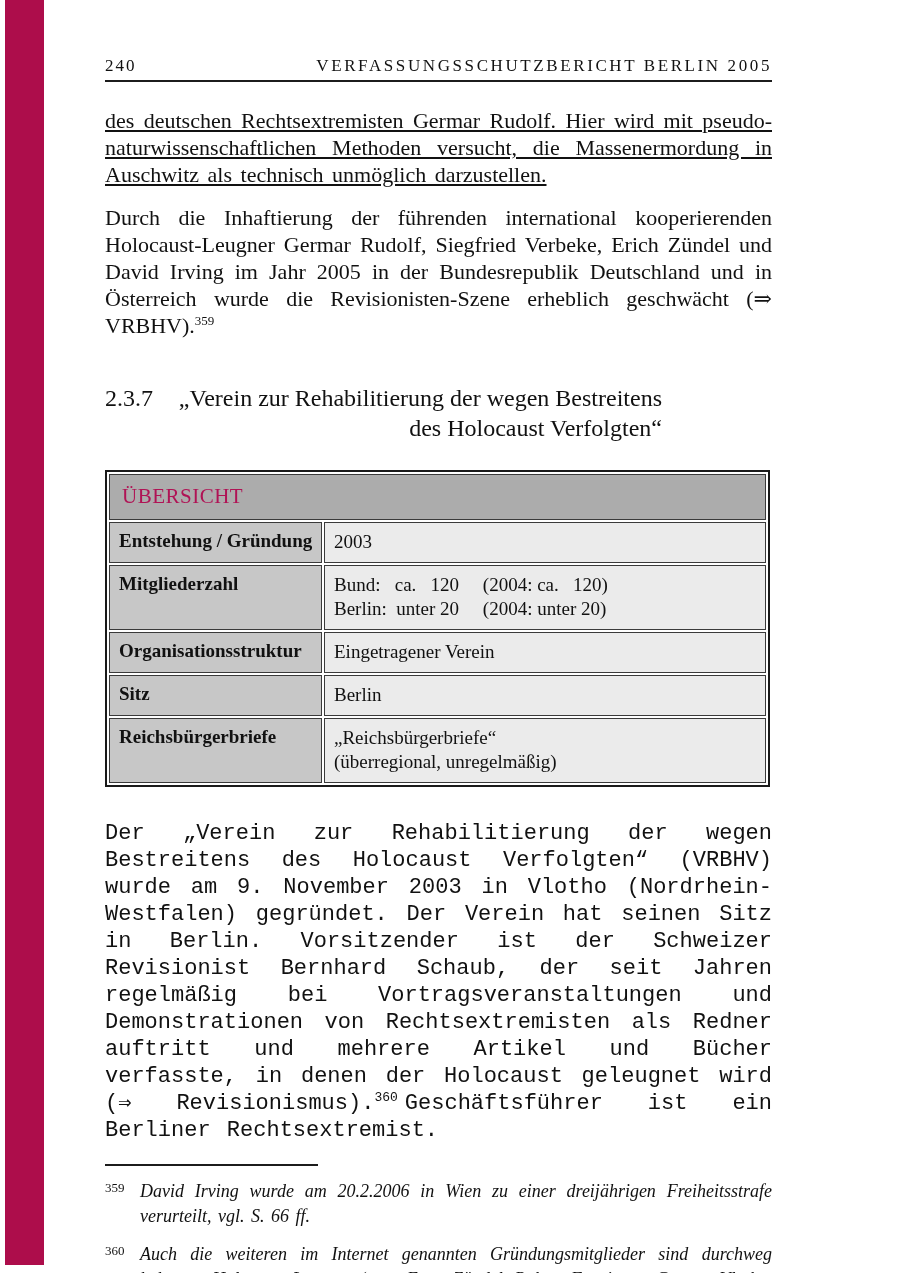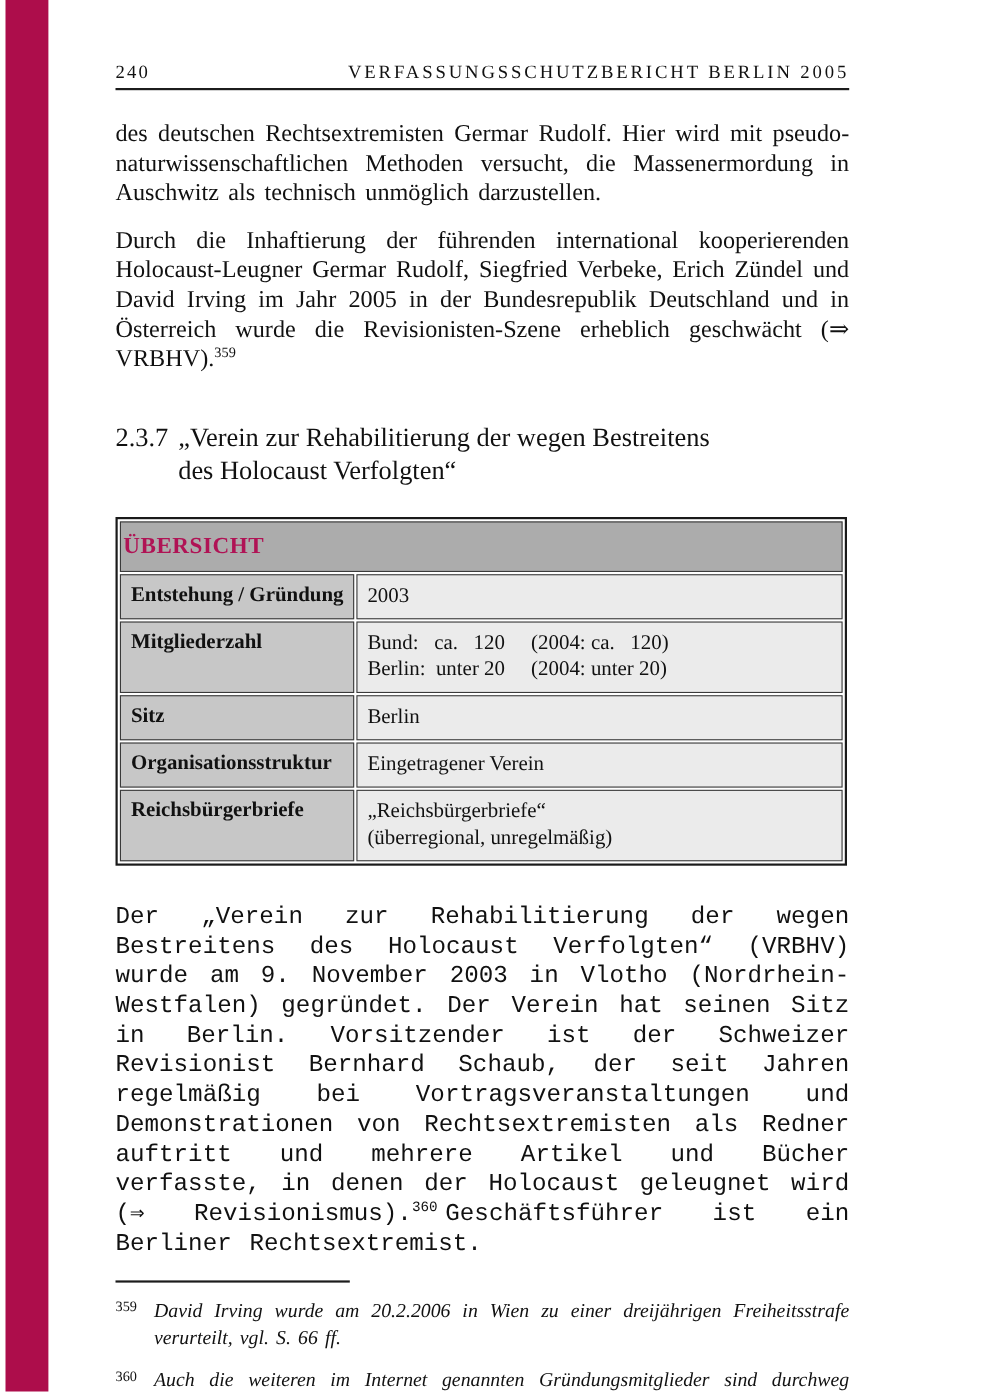--- a/index.html
+++ b/index.html
@@ -47,21 +47,21 @@
   .header-title { letter-spacing: 2.6px; }
 
   
   .para {
     font-size: 22px;
     line-height: 27px;
     text-align: justify;
     word-spacing: 3px;
     margin: 0;
   }
-  .para-1 { margin-top: 25px; }
+  .para-1 { margin-top: 25px; text-decoration: underline; }
   .para-2 { margin-top: 16px; }
   .para-3 { margin-top: 33px; font-family: Liberation Mono, monospace; }
   sup.fn-ref-inline {
     font-size: 13px;
     line-height: 0;
     vertical-align: super;
   }
   .after-ref { margin-left: 7px; }
 
   
@@ -71,42 +71,43 @@
     font-size: 24px;
     font-weight: normal;
     line-height: 30px;
   }
   .section-number {
     flex: none;
     width: 57px;
   }
   .section-title {
     width: 500px;
+    text-align: right;
   }
 
   
   .overview-table {
     margin-top: 27px;
     width: 665px;
     border: 2px solid #1a1a1a;
     border-collapse: separate;
     border-spacing: 2px;
     background: #ffffff;
   }
   .overview-table td {
     border: 1px solid #3a3a3a;
     vertical-align: top;
   }
   .table-title-cell {
     background: #ACACAC;
     color: #B01355;
-    font-weight: bold;
+    font-weight: normal;
     font-size: 21px;
     letter-spacing: 0.5px;
-    padding: 9px 10px 10px 2px;
+    padding: 9px 10px 10px 12px;
   }
   .label-cell {
     background: #C7C7C7;
     font-weight: bold;
     font-size: 19px;
     width: 196px;
     padding: 7px 6px 8px 9px;
   }
   .value-cell {
     background: #EBEBEB;
@@ -175,30 +176,30 @@
         </td>
       </tr>
       <tr>
         <td class="label-cell">Mitgliederzahl</td>
         <td class="value-cell">
           <div class="cell-line">Bund:   ca.   120     (2004: ca.   120)</div>
           <div class="cell-line">Berlin:  unter 20     (2004: unter 20)</div>
         </td>
       </tr>
       <tr>
+        <td class="label-cell">Organisationsstruktur</td>
+        <td class="value-cell">
+          <div class="cell-line">Eingetragener Verein</div>
+
+        </td>
+      </tr>
+      <tr>
         <td class="label-cell">Sitz</td>
         <td class="value-cell">
           <div class="cell-line">Berlin</div>
-
-        </td>
-      </tr>
-      <tr>
-        <td class="label-cell">Organisationsstruktur</td>
-        <td class="value-cell">
-          <div class="cell-line">Eingetragener Verein</div>
 
         </td>
       </tr>
       <tr>
         <td class="label-cell">Reichsbürgerbriefe</td>
         <td class="value-cell">
           <div class="cell-line">„Reichsbürgerbriefe“</div>
           <div class="cell-line">(überregional, unregelmäßig)</div>
         </td>
       </tr>

